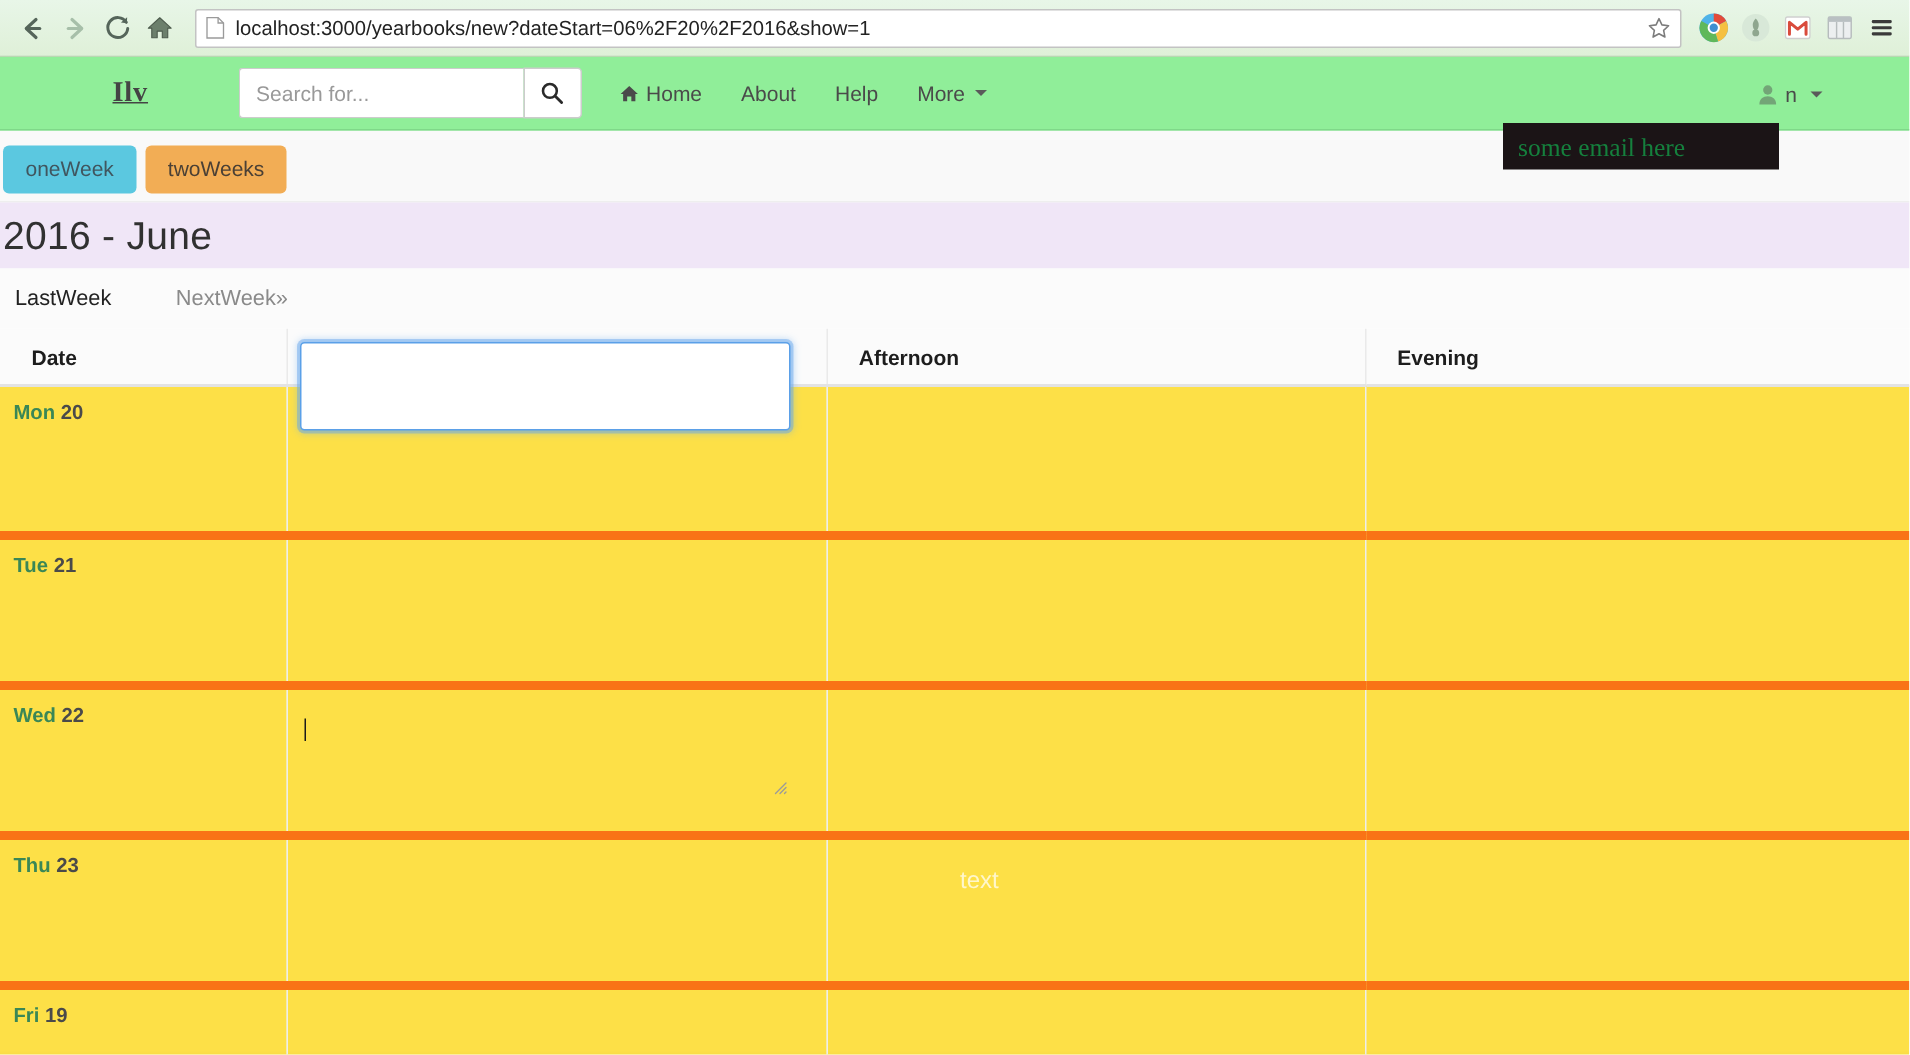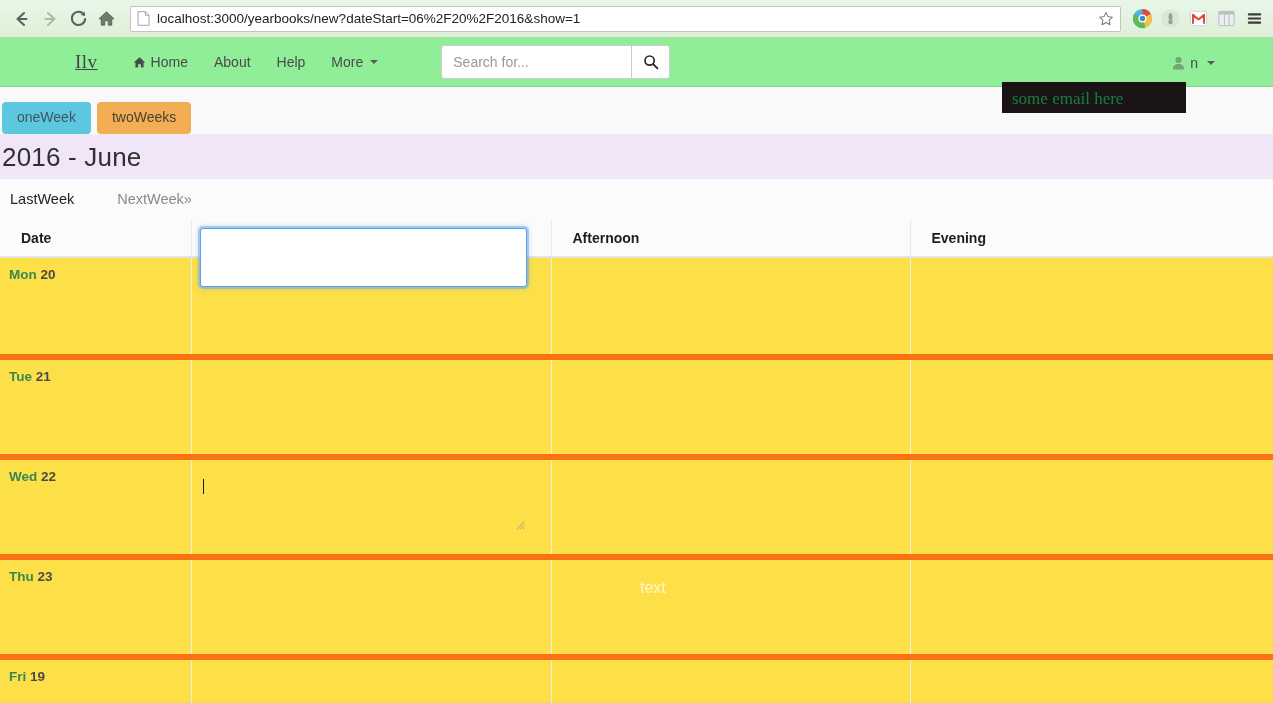--- a/index.html
+++ b/index.html
@@ -92,20 +92,21 @@
     display: flex;
     align-items: center;
   }
   #navbar-brand {
     margin-left: 65px;
     font-family: "Liberation Serif", serif;
     font-size: 19px;
     color: #444;
     letter-spacing: 0.5px;
     padding: 6px 10px;
+    font-weight: bold;
   }
   .nav-link {
     font-size: 14px;
     color: #4a4a4a;
     padding: 8px 13px;
     text-decoration: none;
     display: inline-flex;
     align-items: center;
     gap: 3px;
     white-space: nowrap;
@@ -179,21 +180,21 @@
 
   
   #tab-strip {
     width: 1273px;
     height: 48px;
     background: #f9f9f9;
     border-bottom: 1px solid #eeeeee;
     padding-left: 2px;
     padding-top: 5px;
     display: flex;
-    align-items: flex-end;
+    align-items: center;
     gap: 6px;
   }
   .pill-tab {
     font-size: 14px;
     padding: 8px 15px 9px;
     border-radius: 4px;
     color: #4e5a60;
     line-height: 1.1;
     cursor: pointer;
     border: none;
@@ -430,47 +431,47 @@
         <rect x="4" y="14.2" width="14" height="2.2" rx="1" fill="#3a3a3a"></rect>
       </svg>
     </span>
   </div>
 </div>
 
 <div id="app-navbar">
 
   <a id="navbar-brand" href="#">Ilv</a>
 
+  <div id="search-form">
+    <input id="search-input" type="text" placeholder="Search for..." style="">
+    <button id="search-submit">
+      <svg width="16" height="16" viewBox="0 0 16 16">
+        <circle cx="6.6" cy="6.6" r="4.6" fill="none" stroke="#2a2a2a" stroke-width="1.7"></circle>
+        <path d="M10.2 10.2 L14.4 14.4" stroke="#2a2a2a" stroke-width="1.9" stroke-linecap="round"></path>
+      </svg>
+    </button>
+  </div>
+
   <div id="nav-links">
     <a class="nav-link" href="#">
       <svg width="13" height="13" viewBox="0 0 14 14" style="margin-right:2px">
         <path d="M7 1.4 L13.2 7.1 H11.4 V12.4 H8.5 V8.9 H5.5 V12.4 H2.6 V7.1 H0.8 Z" fill="#4a4a4a"></path>
       </svg>
       <span>Home</span>
     </a>
     <a class="nav-link" href="#">
       <span>About</span>
     </a>
     <a class="nav-link" href="#">
       <span>Help</span>
     </a>
     <a class="nav-link" href="#">
       <span>More</span>
       <span class="caret-down"></span>
     </a>
-  </div>
-
-  <div id="search-form">
-    <input id="search-input" type="text" placeholder="Search for..." style="">
-    <button id="search-submit">
-      <svg width="16" height="16" viewBox="0 0 16 16">
-        <circle cx="6.6" cy="6.6" r="4.6" fill="none" stroke="#2a2a2a" stroke-width="1.7"></circle>
-        <path d="M10.2 10.2 L14.4 14.4" stroke="#2a2a2a" stroke-width="1.9" stroke-linecap="round"></path>
-      </svg>
-    </button>
   </div>
 
   <div id="user-menu">
     <svg id="user-icon" width="13" height="14" viewBox="0 0 13 14">
       <circle cx="6.5" cy="4" r="3.1" fill="#5c6b5c"></circle>
       <path d="M0.9 13.6 C0.9 9.9 3.4 8.1 6.5 8.1 C9.6 8.1 12.1 9.9 12.1 13.6 Z" fill="#5c6b5c"></path>
     </svg>
     <span>n</span>
     <span class="caret-down"></span>
   </div>

